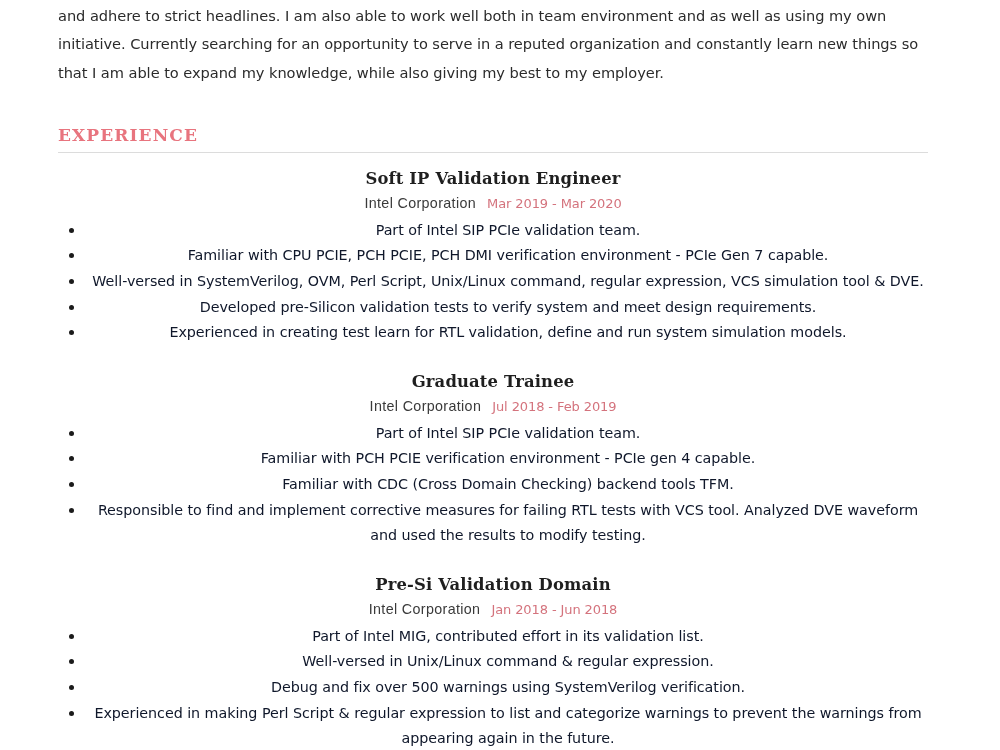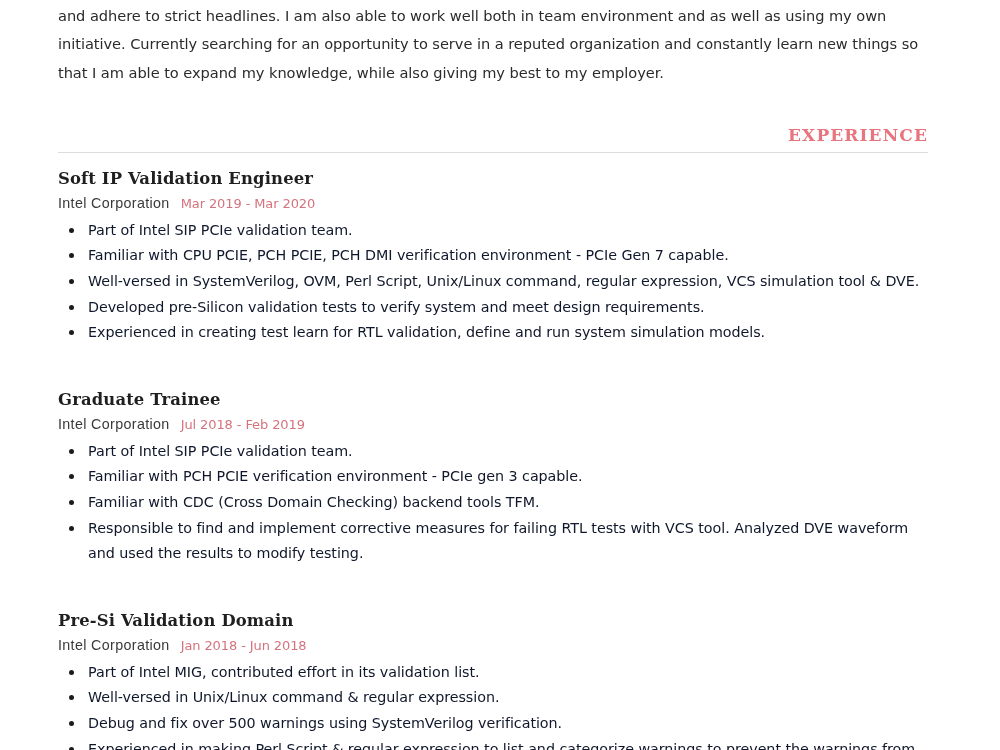--- a/index.html
+++ b/index.html
@@ -48,35 +48,35 @@
   }
   .section-title {
     font-family: "DejaVu Serif", serif;
     font-weight: bold;
     font-size: 17px;
     letter-spacing: 1.1px;
     color: #e8747e;
     text-transform: uppercase;
     margin: 0;
     line-height: 20px;
-    text-align: right;
   }
   .section-rule {
     margin-top: 7px;
     height: 1px;
     width: 870px;
     background: #dcdcdc;
   }
 
   
   .job {
     margin-top: 14px;
+    text-align: center;
   }
   .job + .job {
-    margin-top: 42px;
+    margin-top: 24px;
   }
   .job-title {
     font-family: "DejaVu Serif", serif;
     font-weight: bold;
     font-size: 16.4px;
     letter-spacing: 0.15px;
     color: #1f1f1f;
     line-height: 23px;
     margin: 0;
   }
@@ -147,21 +147,21 @@
               <li><span class="dot"></span><span>Well-versed in SystemVerilog, OVM, Perl Script, Unix/Linux command, regular expression, VCS simulation tool &amp; DVE.</span></li>
               <li><span class="dot"></span><span>Developed pre-Silicon validation tests to verify system and meet design requirements.</span></li>
               <li><span class="dot"></span><span>Experienced in creating test learn for RTL validation, define and run system simulation models.</span></li>
             </ul>
           </div>
           <div class="job">
             <div class="job-title">Graduate Trainee</div>
             <div class="job-meta"><span class="job-company">Intel Corporation</span><span class="job-dates">Jul 2018 - Feb 2019</span></div>
             <ul class="bullets">
               <li><span class="dot"></span><span>Part of Intel SIP PCIe validation team.</span></li>
-              <li><span class="dot"></span><span>Familiar with PCH PCIE verification environment - PCIe gen 3 capable.</span></li>
+              <li><span class="dot"></span><span>Familiar with PCH PCIE verification environment - PCIe gen 4 capable.</span></li>
               <li><span class="dot"></span><span>Familiar with CDC (Cross Domain Checking) backend tools TFM.</span></li>
               <li><span class="dot"></span><span>Responsible to find and implement corrective measures for failing RTL tests with VCS tool. Analyzed DVE waveform and used the results to modify testing.</span></li>
             </ul>
           </div>
           <div class="job">
             <div class="job-title">Pre-Si Validation Domain</div>
             <div class="job-meta"><span class="job-company">Intel Corporation</span><span class="job-dates">Jan 2018 - Jun 2018</span></div>
             <ul class="bullets">
               <li><span class="dot"></span><span>Part of Intel MIG, contributed effort in its validation list.</span></li>
               <li><span class="dot"></span><span>Well-versed in Unix/Linux command &amp; regular expression.</span></li>

